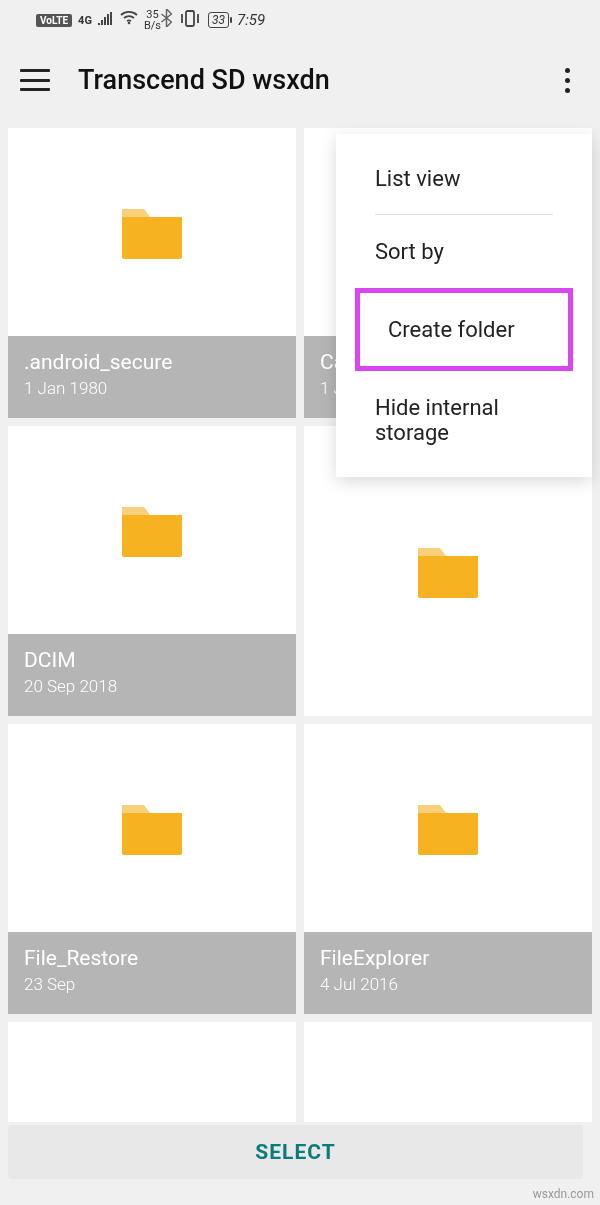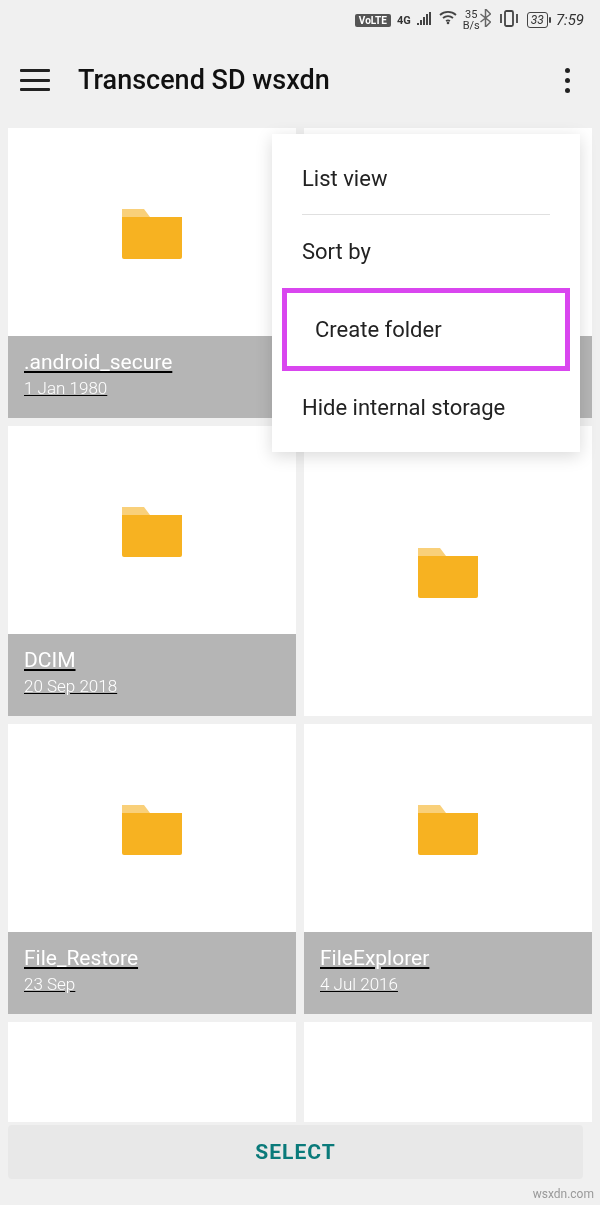--- a/index.html
+++ b/index.html
@@ -1,44 +1,44 @@
 <!DOCTYPE html>
 <html><head>
   <meta charset="utf-8">
   <style>
     * { margin: 0; padding: 0; box-sizing: border-box; font-family: Roboto, -apple-system, sans-serif; }
     body { width: 600px; height: 1205px; background: #f0f0f0; position: relative; overflow: hidden; }
     
-    .status-bar { height: 40px; display: flex; align-items: center; justify-content: flex-end; padding: 0 16px; font-size: 15px; color: #333; }
+    .status-bar { height: 40px; display: flex; align-items: center; justify-content: flex-start; padding: 0 36px; font-size: 15px; color: #333; }
     .status-left { display: flex; align-items: center; gap: 6px; }
     .status-right { display: flex; align-items: center; gap: 8px; font-style: italic; }
     .volte-badge { background: #555; color: white; font-size: 10px; font-weight: bold; padding: 1px 4px; border-radius: 2px; }
     .sig-4g { font-size: 11px; font-weight: bold; }
     .data-rate { font-size: 11px; line-height: 11px; display: flex; flex-direction: column; align-items: center; }
     .battery-box { border: 1.5px solid #444; border-radius: 3px; padding: 0 3px; font-size: 12px; position: relative; }
     .battery-box::after { content: ''; position: absolute; right: -4px; top: 30%; height: 40%; width: 2px; background: #444; border-radius: 1px; }
     
     .app-bar { height: 80px; display: flex; align-items: center; padding: 0 20px; gap: 28px; }
     .hamburger { width: 30px; height: 22px; display: flex; flex-direction: column; justify-content: space-between; cursor: pointer; }
     .hamburger span { height: 3px; background: #222; border-radius: 1px; }
     .app-title { font-size: 27px; font-weight: 500; color: #111; flex: 1; }
     .overflow { display: flex; flex-direction: column; gap: 5px; cursor: pointer; padding: 10px; }
     .overflow span { width: 5px; height: 5px; background: #222; border-radius: 50%; }
     
     .grid { display: grid; grid-template-columns: 1fr 1fr; gap: 8px; padding: 8px; }
-    .folder-card { background: #fff; cursor: pointer; display: flex; flex-direction: column; height: 290px; text-decoration: underline; }
+    .folder-card { background: #fff; cursor: pointer; display: flex; flex-direction: column; height: 290px; }
     .folder-preview { flex: 1; display: flex; align-items: center; justify-content: center; }
     .folder-caption { background: #b5b5b5; padding: 14px 16px 20px; color: #fff; }
     .folder-name { font-size: 21px; font-weight: 400; margin-bottom: 4px; white-space: nowrap; overflow: hidden; text-overflow: ellipsis; }
     .folder-date { font-size: 17px; font-weight: 300; }
     .folder-card.partial { height: 100px; }
     
     .folder-icon-svg { width: 64px; height: 54px; }
     
-    .popup-menu { position: absolute; top: 134px; right: 20px; width: 308px; background: #fff; box-shadow: 0 4px 16px rgba(0,0,0,0.15); z-index: 100; padding: 8px 2px; }
+    .popup-menu { position: absolute; top: 134px; right: 8px; width: 256px; background: #fff; box-shadow: 0 4px 16px rgba(0,0,0,0.15); z-index: 100; padding: 8px 11px; }
     .menu-item { padding: 24px 28px; font-size: 22px; color: #222; cursor: pointer; position: relative; }
     .menu-item.divider::after { content: ''; position: absolute; bottom: 0; left: 28px; right: 28px; height: 1px; background: #e0e0e0; }
     .menu-item.highlighted { margin: 0 8px; border: 5px solid #d946ef; }
     
     .select-bar { position: absolute; bottom: 26px; left: 8px; right: 17px; height: 54px; background: #e8e8e8; border-radius: 4px; display: flex; align-items: center; justify-content: center; font-size: 21px; font-weight: 700; letter-spacing: 1px; color: #0a7a7a; cursor: pointer; }
     
     .watermark { position: absolute; bottom: 4px; right: 6px; font-size: 12px; color: #999; }
   </style>
 </head>
 <body>

